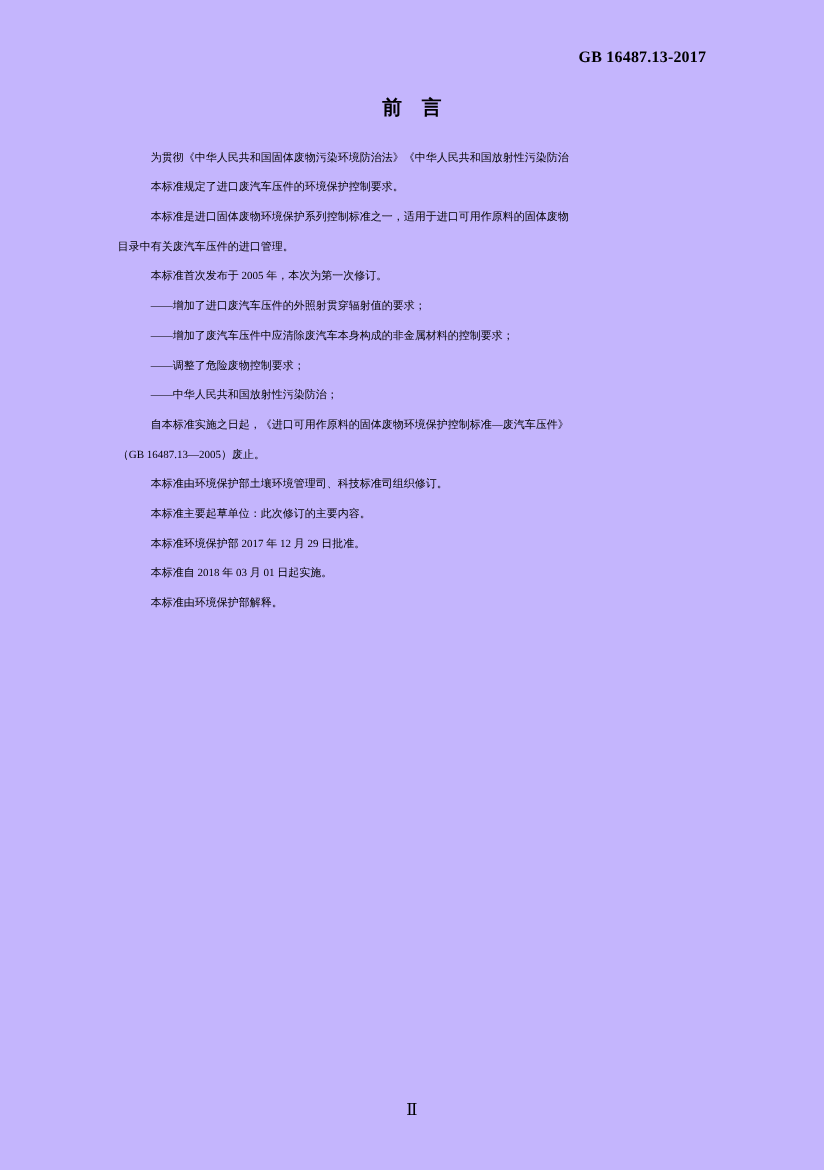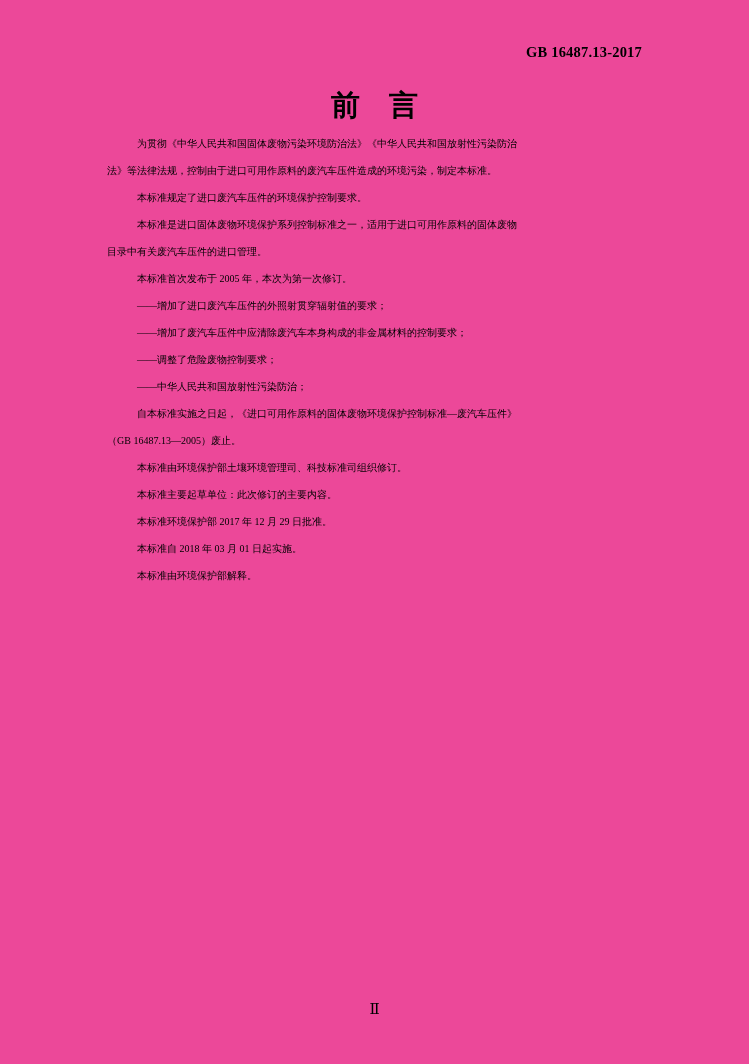--- a/index.html
+++ b/index.html
@@ -4,21 +4,21 @@
 <style>
   html, body {
     margin: 0;
     padding: 0;
     background: #ffffff;
   }
   .page {
     position: relative;
     width: 749px;
     height: 1064px;
-    background: #ec4899;
+    background: #c4b5fd;
     color: #000000;
     font-family: "Liberation Serif", "DejaVu Serif", serif;
     overflow: hidden;
   }
   .doc-header {
     position: absolute;
     top: 44px;
     left: 0;
     right: 107px;
     text-align: right;
@@ -26,21 +26,21 @@
     font-weight: bold;
     letter-spacing: 0.2px;
   }
   .doc-title {
     position: absolute;
     top: 86px;
     left: 0;
     width: 100%;
     margin: 0;
     text-align: center;
-    font-size: 29px;
+    font-size: 18px;
     font-weight: bold;
   }
   .doc-body {
     position: absolute;
     top: 130px;
     left: 107px;
     width: 545px;
     font-size: 10px;
   }
   .doc-body .line {
@@ -63,21 +63,20 @@
 </head>
 <body>
 
 <div class="page">
   <div class="doc-header">GB 16487.13-2017</div>
 
   <h1 class="doc-title">前　言</h1>
 
   <div class="doc-body">
       <div class="line indent">为贯彻《中华人民共和国固体废物污染环境防治法》《中华人民共和国放射性污染防治</div>
-      <div class="line">法》等法律法规，控制由于进口可用作原料的废汽车压件造成的环境污染，制定本标准。</div>
       <div class="line indent">本标准规定了进口废汽车压件的环境保护控制要求。</div>
       <div class="line indent">本标准是进口固体废物环境保护系列控制标准之一，适用于进口可用作原料的固体废物</div>
       <div class="line">目录中有关废汽车压件的进口管理。</div>
       <div class="line indent">本标准首次发布于 2005 年，本次为第一次修订。</div>
       <div class="line indent">——增加了进口废汽车压件的外照射贯穿辐射值的要求；</div>
       <div class="line indent">——增加了废汽车压件中应清除废汽车本身构成的非金属材料的控制要求；</div>
       <div class="line indent">——调整了危险废物控制要求；</div>
       <div class="line indent">——中华人民共和国放射性污染防治；</div>
       <div class="line indent">自本标准实施之日起，《进口可用作原料的固体废物环境保护控制标准—废汽车压件》</div>
       <div class="line">（GB 16487.13—2005）废止。</div>

